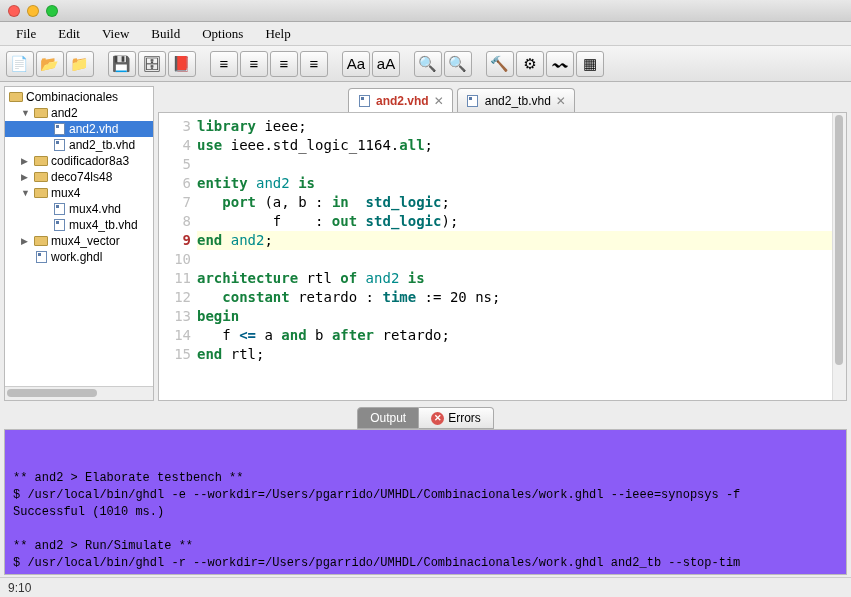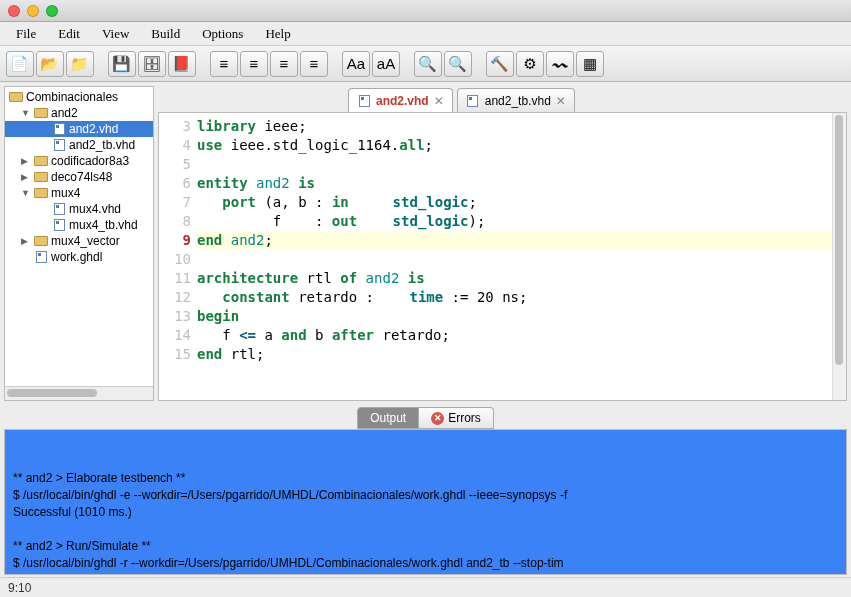--- a/index.html
+++ b/index.html
@@ -34,32 +34,32 @@
 .tabclose { color: #888; font-size: 12px; }
 .editor { flex: 1; background: #fff; border: 1px solid #bbb; display: flex; overflow: hidden; position: relative; font-family: Menlo, Consolas, monospace; font-size: 14px; }
 .gutter { width: 38px; text-align: right; padding: 4px 6px 4px 0; color: #c0c0c0; line-height: 19px; }
 .gutter .ln { height: 19px; }
 .gutter .cur { color: #b03030; font-weight: bold; }
 .code-view { flex: 1; padding: 4px 0; line-height: 19px; white-space: pre; overflow: hidden; }
 .cline { height: 19px; }
 .hl { background: #ffffe0; display: block; }
 .kw { color: #15803d; font-weight: bold; }
 .id { color: #008b8b; }
-.ty { color: #007070; font-weight: bold; margin-left: 27px; }
+.ty { color: #007070; font-weight: bold; }
 .op { color: #005f87; font-weight: bold; }
 .ed-scroll { width: 14px; background: #f0f0f0; border-left: 1px solid #ddd; position: relative; }
 .ed-thumb { position: absolute; left: 2px; top: 2px; width: 8px; height: 250px; background: #c0c0c0; border-radius: 4px; }
 .bottom { height: 170px; display: flex; flex-direction: column; margin: 0 4px 2px; }
 .btabs { height: 24px; display: flex; justify-content: center; align-items: flex-end; gap: 0; }
 .btab { height: 22px; border: 1px solid #aaa; background: linear-gradient(#fdfdfd,#e6e6e6); padding: 0 12px; display: flex; align-items: center; gap: 4px; font-size: 12px; cursor: default; }
 .btab:first-child { border-radius: 4px 0 0 0; }
 .btab:last-child { border-radius: 0 4px 0 0; border-left: none; }
 .btab.active { background: #8a8a8a; color: #fff; }
 .erricon { width: 13px; height: 13px; background: #d9534f; border-radius: 50%; color: #fff; font-size: 9px; display: flex; align-items: center; justify-content: center; font-weight: bold; }
-.output { flex: 1; background: #3b82f6; border: 1px solid #bbb; padding: 6px 8px; font-family: Liberation Sans, sans-serif; font-size: 12px; line-height: 17px; white-space: pre; overflow: hidden; position: relative; }
+.output { flex: 1; background: #8b5cf6; border: 1px solid #bbb; padding: 6px 8px; font-family: Liberation Mono, monospace; font-size: 12px; line-height: 17px; white-space: pre; overflow: hidden; position: relative; }
 .statusbar { height: 20px; background: #ededed; border-top: 1px solid #ccc; display: flex; align-items: center; justify-content: space-between; padding: 0 8px; font-size: 12px; color: #333; }
 .tree-arrow { width: 10px; display: inline-block; color: #666; font-size: 9px; }
 </style>
 </head>
 <body>
 
 <div class="titlebar">
   <div class="traffic">
     <div class="tl red"></div>
     <div class="tl yellow"></div>

